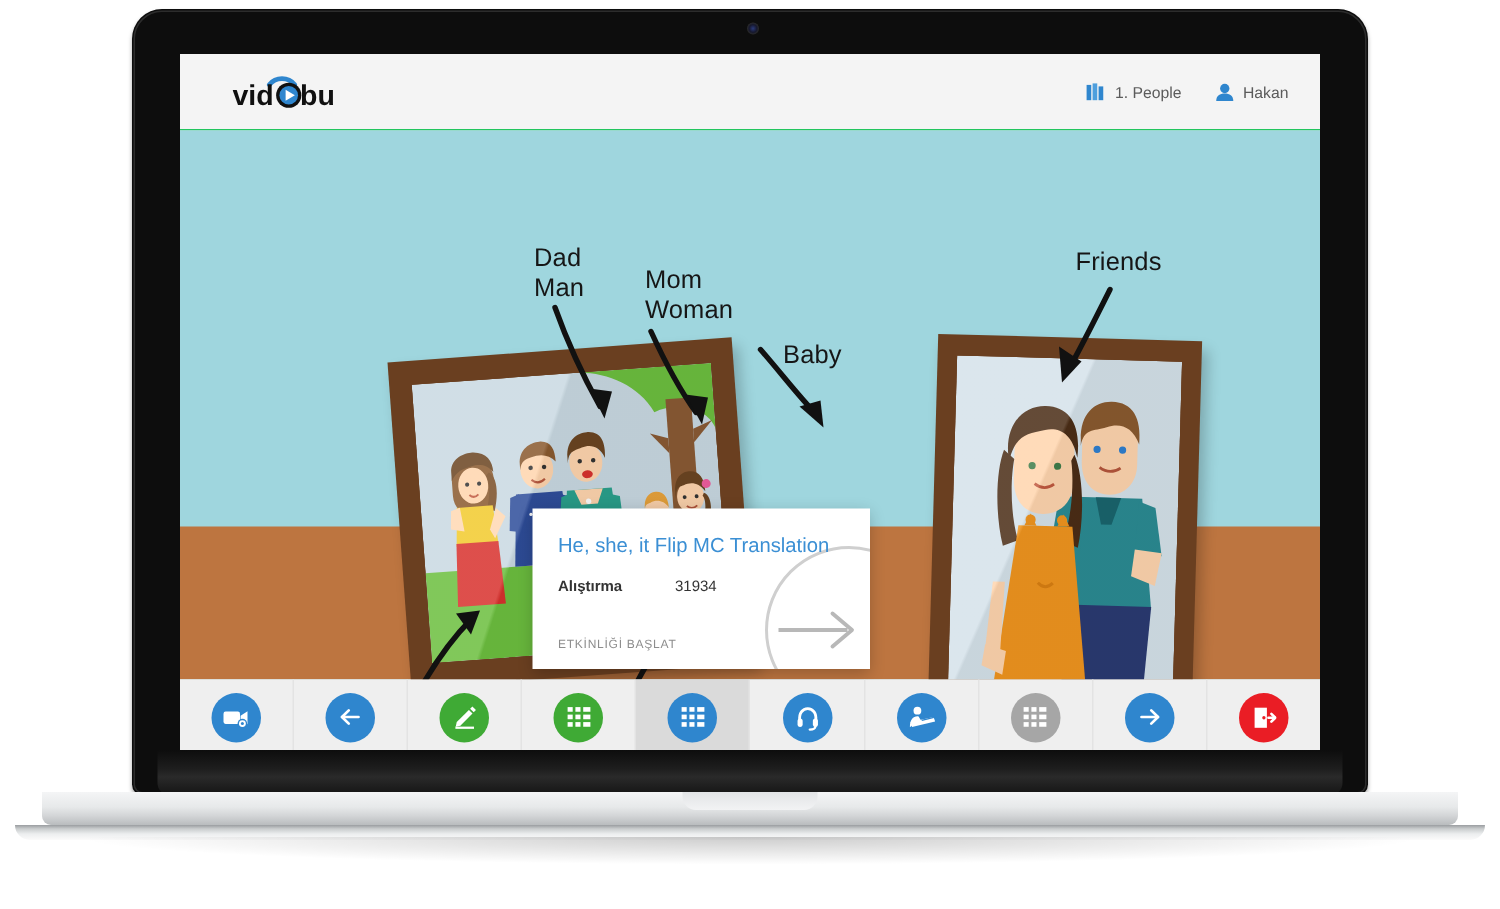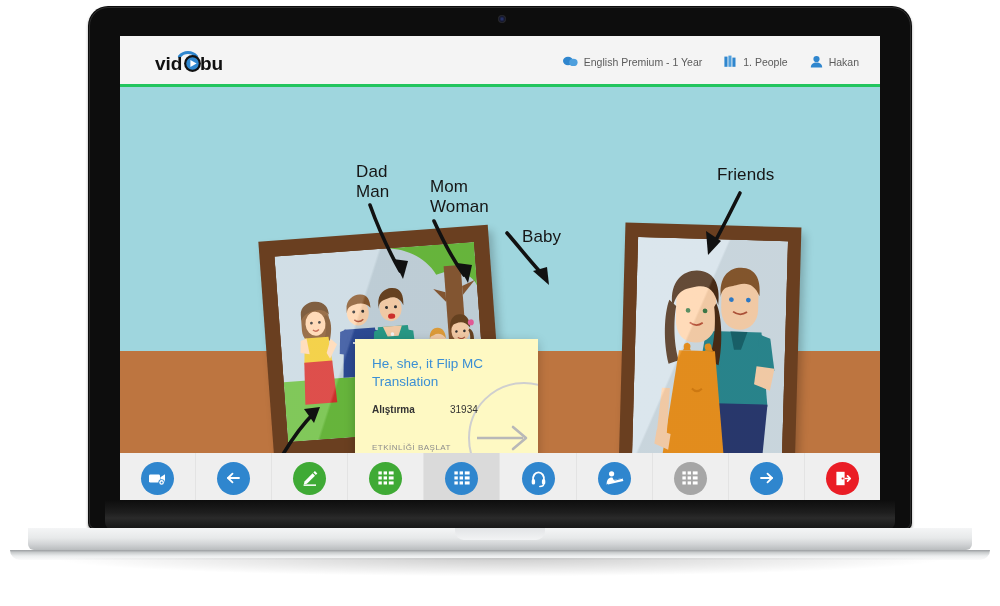--- a/index.html
+++ b/index.html
@@ -79,21 +79,21 @@
     width: 760px; height: 468px;
     background: #fff;
     overflow: hidden;
   }
 
   
   #app-header {
     position: relative;
     height: 51px;
     background: #f4f4f4;
-    border-bottom: 3px solid #22c55e;
+    border-bottom: 1px solid #22c55e;
     display: flex; align-items: center;
   }
   #logo { position:absolute; left: 35px; top: 11px; width: 78px; height: 28px; }
   #logo svg { display:block; }
 
   #header-nav {
     position: absolute; right: 10px; top: 0;
     height: 51px;
     display: flex; align-items: center;
   }
@@ -164,22 +164,22 @@
   .frame-gloss{
     position:absolute; left:0; top:0; width:100%; height:100%;
     background: linear-gradient(112deg, rgba(255,255,255,0.14) 0%, rgba(255,255,255,0.14) 38%, rgba(0,0,0,0.06) 39%, rgba(0,0,0,0.06) 100%);
     pointer-events:none;
   }
 
   
   #activity-card {
     position: absolute;
     left: 235px; top: 252px;
-    width: 183px;
-    background: #fef9c3;
+    width: 225px;
+    background: #ffffff;
     box-shadow: 0 3px 10px rgba(0,0,0,0.22);
     padding: 16px 17px 12px 17px;
     overflow: hidden;
     z-index: 8;
   }
   #activity-card-arrow-circle {
     position:absolute; right:-42px; bottom:-30px;
     width: 112px; height: 112px;
     border-radius: 50%;
     border: 2px solid #cfcfcf;
@@ -258,29 +258,20 @@
             <text x="45" y="23">bu</text>
           </g>
           <circle cx="37.5" cy="16.5" r="8.4" fill="#111"></circle>
           <circle cx="37.5" cy="16.5" r="6.2" fill="#2f86ce"></circle>
           <path d="M35.4 12.9 L41.6 16.5 L35.4 20.1 Z" fill="#ffffff"></path>
         </svg>
       </div>
 
       <div id="header-nav">
 
-        <div class="nav-item">
-          <span class="nav-icon">
-            <svg width="15" height="11" viewBox="0 0 15 11">
-              <ellipse cx="5" cy="5" rx="5" ry="4.2" fill="#2f86ce"></ellipse>
-              <ellipse cx="10.4" cy="6.4" rx="4.2" ry="3.6" fill="#4e9fdd"></ellipse>
-            </svg>
-          </span>
-          <span>English Premium - 1 Year</span>
-        </div>
 
 
         <div class="nav-item">
           <span class="nav-icon">
             <svg width="13" height="13" viewBox="0 0 13 13">
               <rect x="0.4" y="1.6" width="3.1" height="10.2" fill="#2f86ce"></rect>
               <rect x="4.4" y="0.6" width="3.1" height="11.2" fill="#4e9fdd"></rect>
               <rect x="8.4" y="2.6" width="3.1" height="9.2" fill="#2f86ce"></rect>
             </svg>
           </span>

